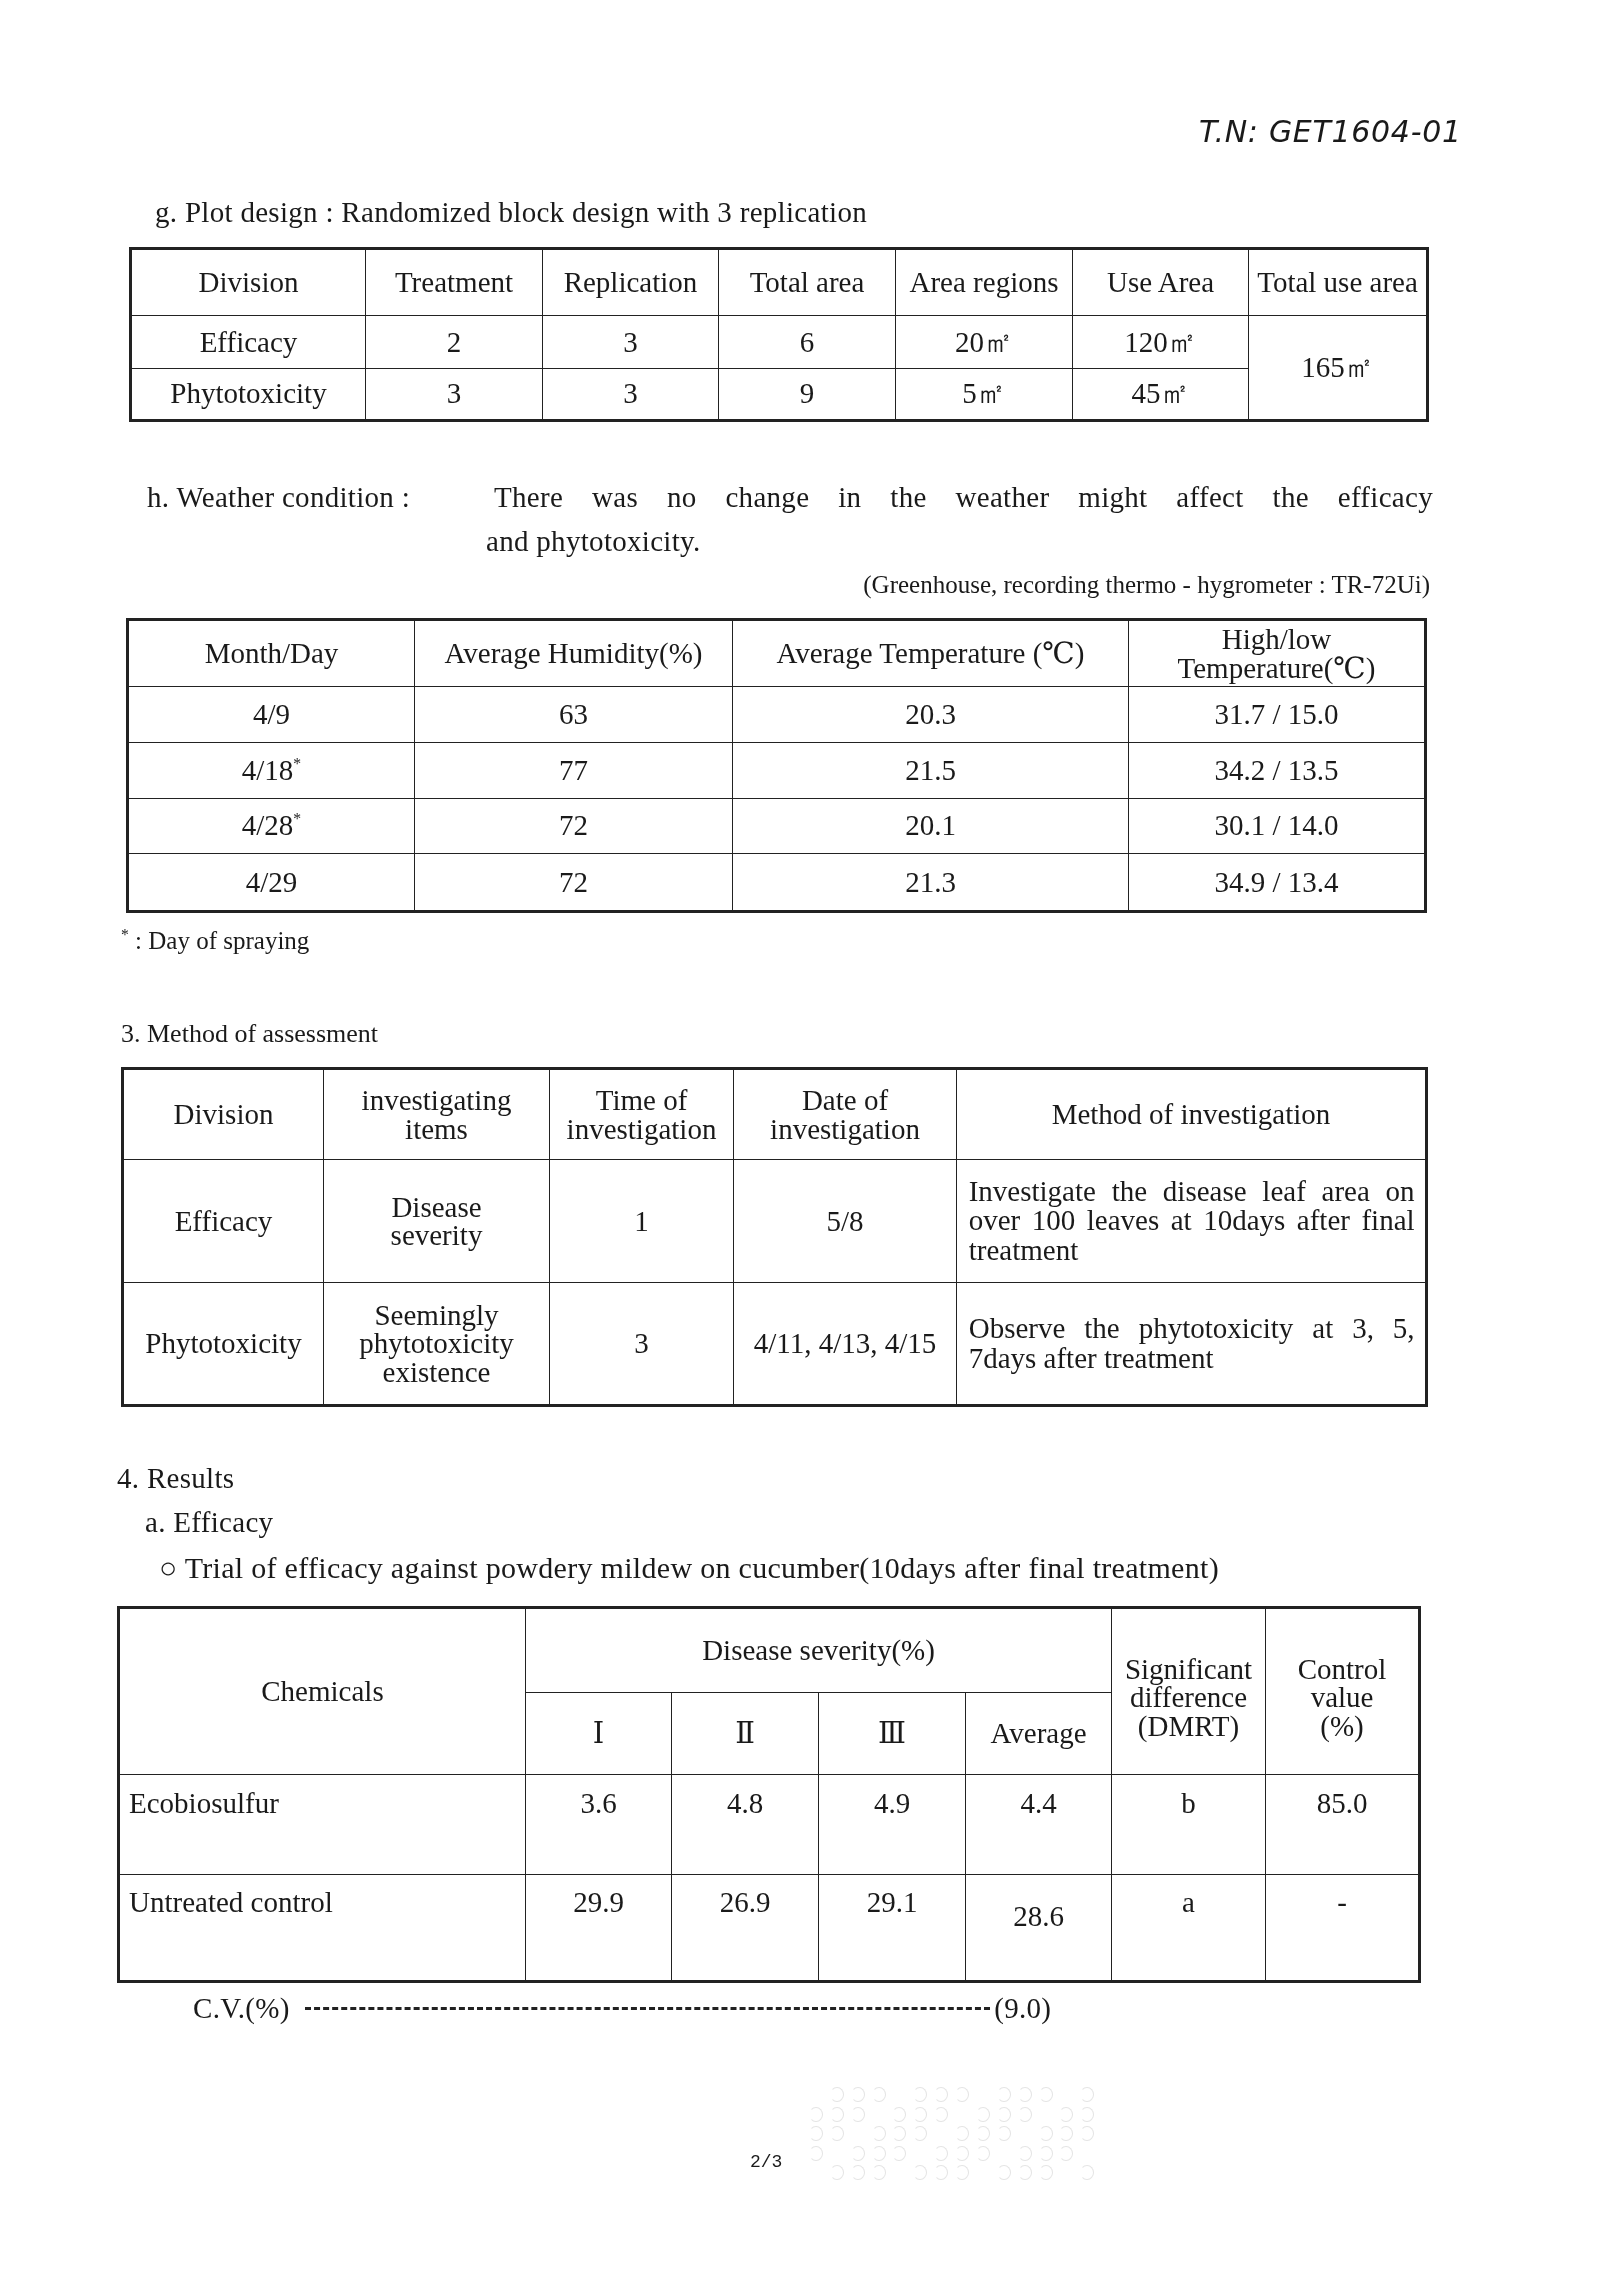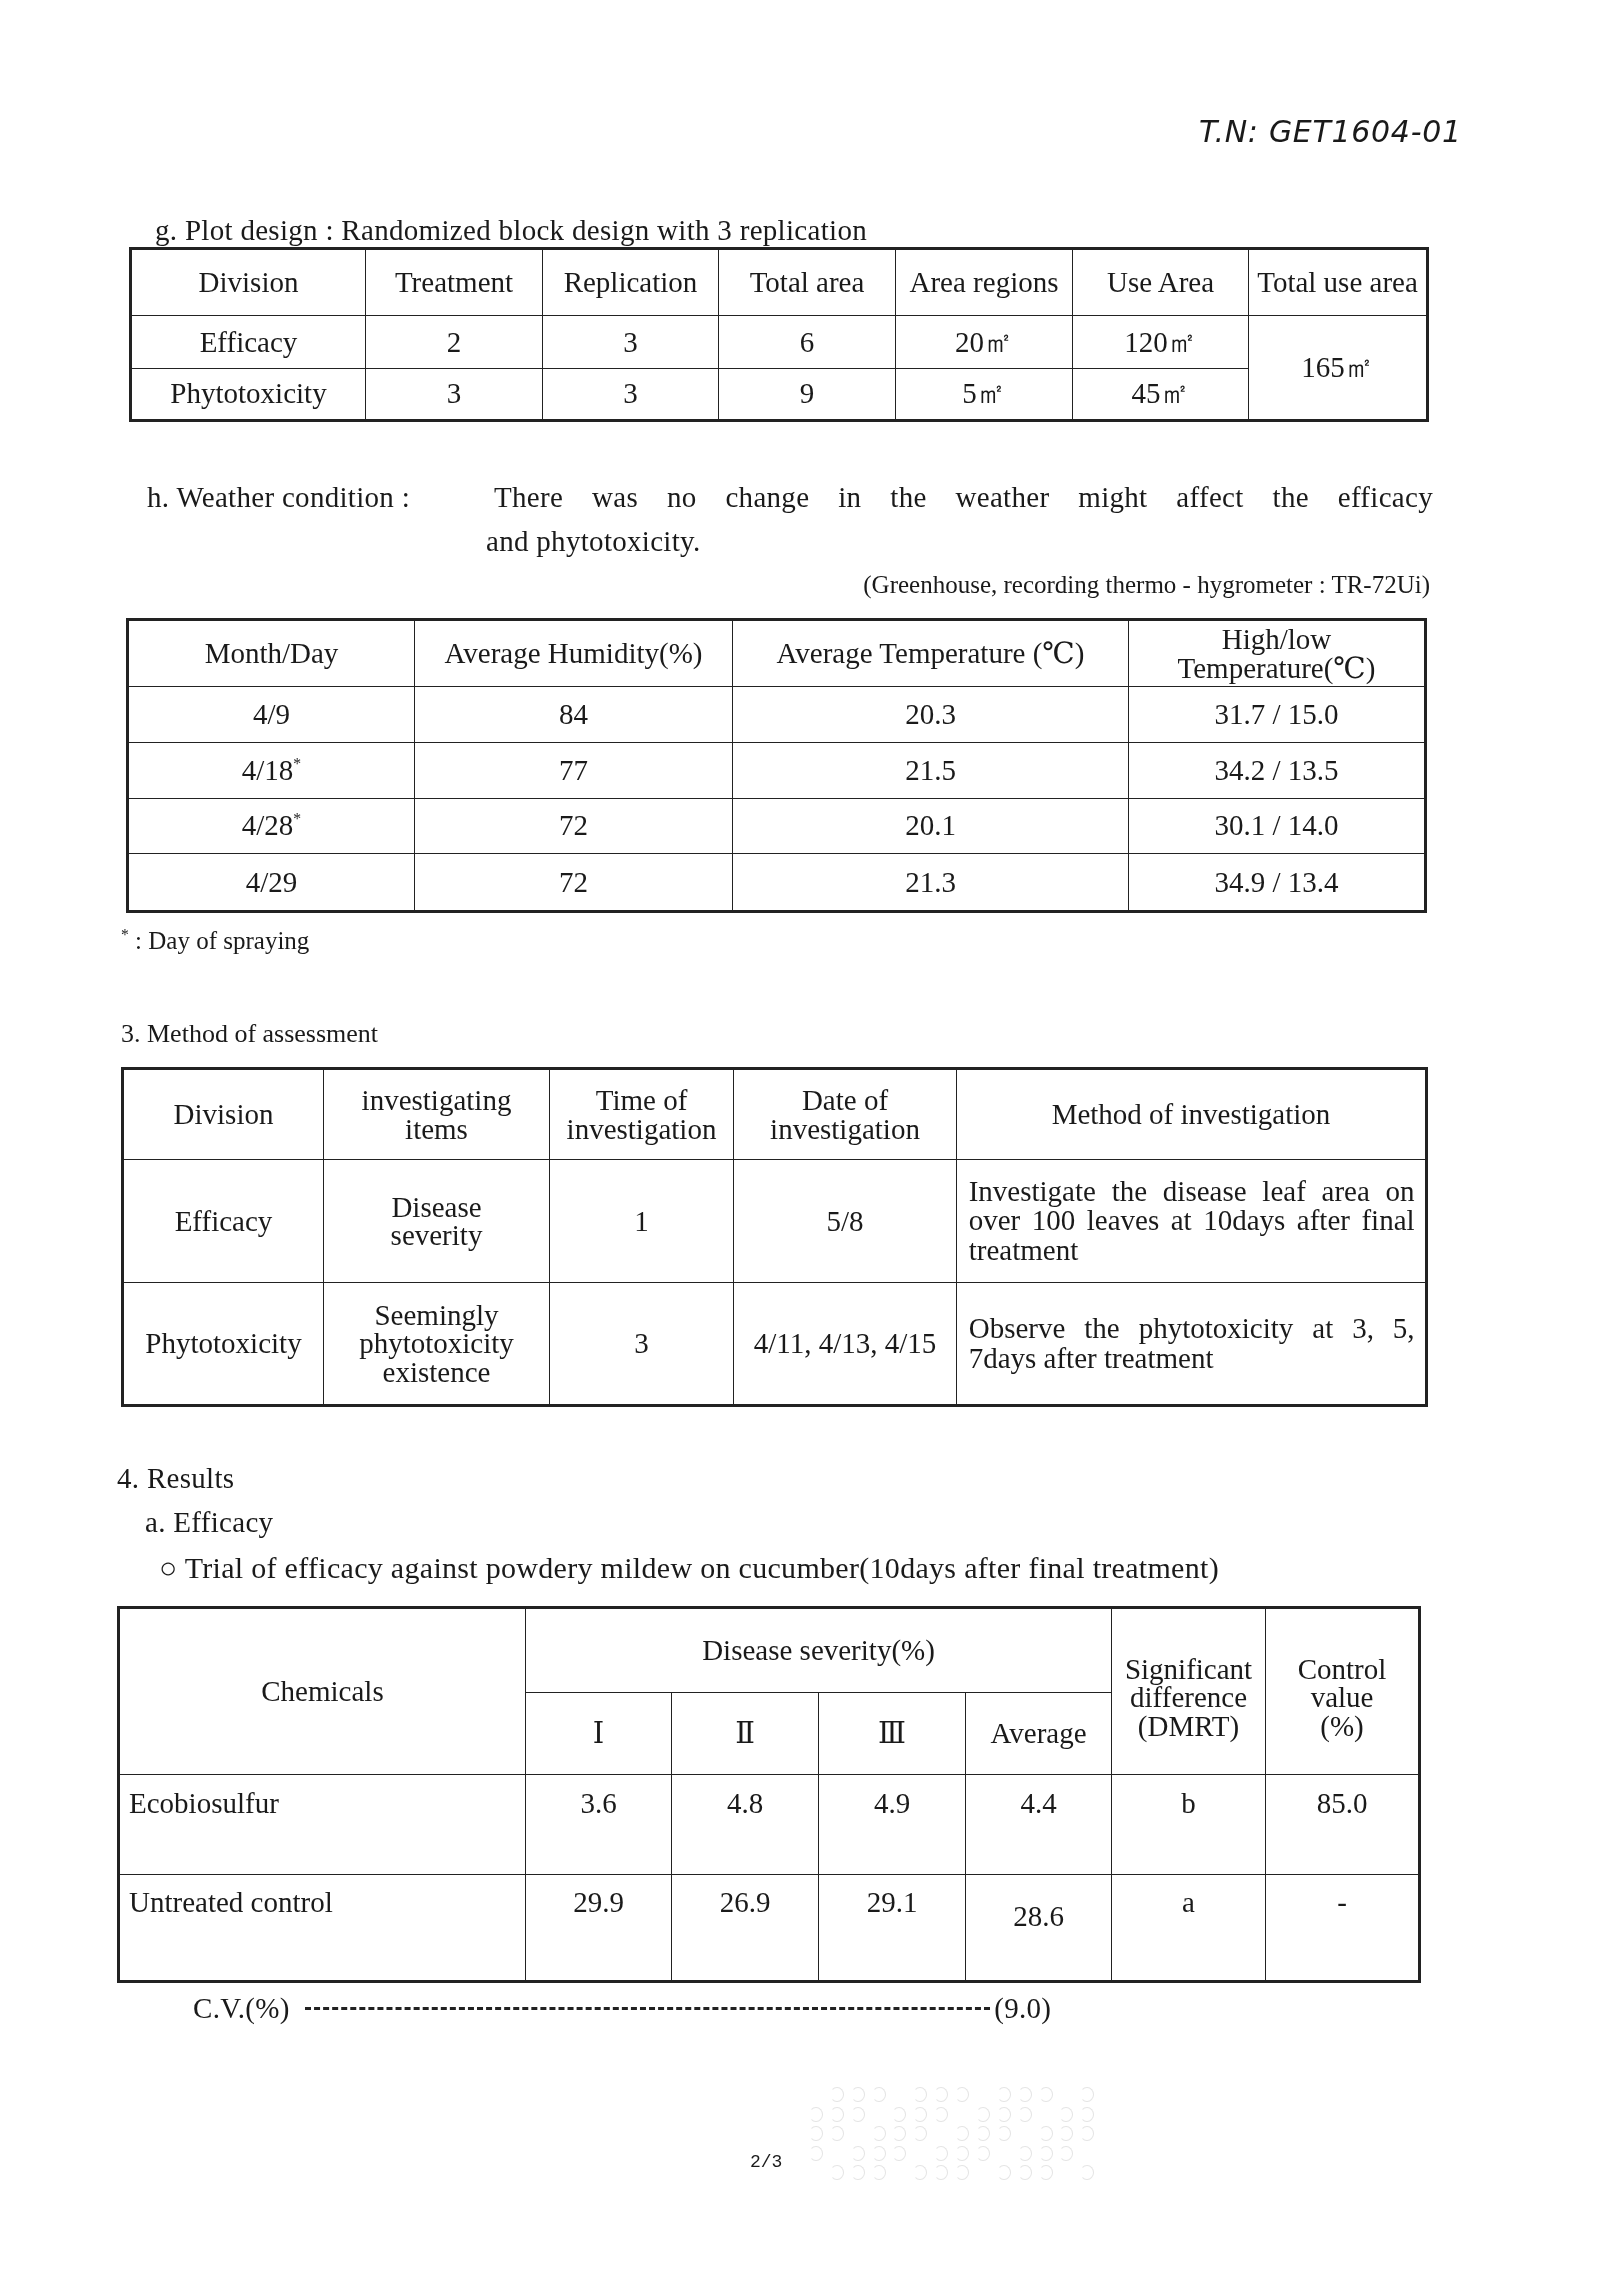--- a/index.html
+++ b/index.html
@@ -23,21 +23,21 @@
   .stamp { left:809px; top:2087px; width:313px; height:98px; opacity:0.25; }
   .stamp span { position:absolute; width:11.7px; height:13px; border:1.3px solid #999; border-radius:50%;
                 border-left-color:transparent; }
   .pageno { left:750px; top:2152px; font-family:Liberation Mono, monospace; font-size:18px; }
 </style>
 </head>
 <body>
 
 <div class="abs tn">T.N: GET1604-01</div>
 
-<div class="abs line" style="left:155px;top:196px;margin-top:18px;">g. Plot design : Randomized block design with 3 replication</div>
+<div class="abs line" style="left:155px;top:196px;">g. Plot design : Randomized block design with 3 replication</div>
 
 <table class="outer" style="left:129px;top:247px;width:1298px;height:175px;">
   <colgroup>
     <col style="width:235px">
       <col style="width:177px">
       <col style="width:176px">
       <col style="width:177px">
     <col style="width:177px">
       <col style="width:176px">
       <col style="width:179px">
@@ -86,21 +86,21 @@
   </colgroup>
   <tbody>
       <tr style="height:67px">
     <th>Month/Day</th>
     <th>Average Humidity(%)</th>
     <th>Average Temperature (℃)</th>
     <th class="tight">High/low Temperature(℃)</th>
   </tr>
   <tr>
     <td><span>4/9</span><sup></sup></td>
-    <td>84</td>
+    <td>63</td>
     <td>20.3</td>
     <td>31.7 / 15.0</td>
   </tr>
   <tr>
     <td><span>4/18</span><sup>*</sup></td>
     <td>77</td>
     <td>21.5</td>
     <td>34.2 / 13.5</td>
   </tr>
   <tr>

